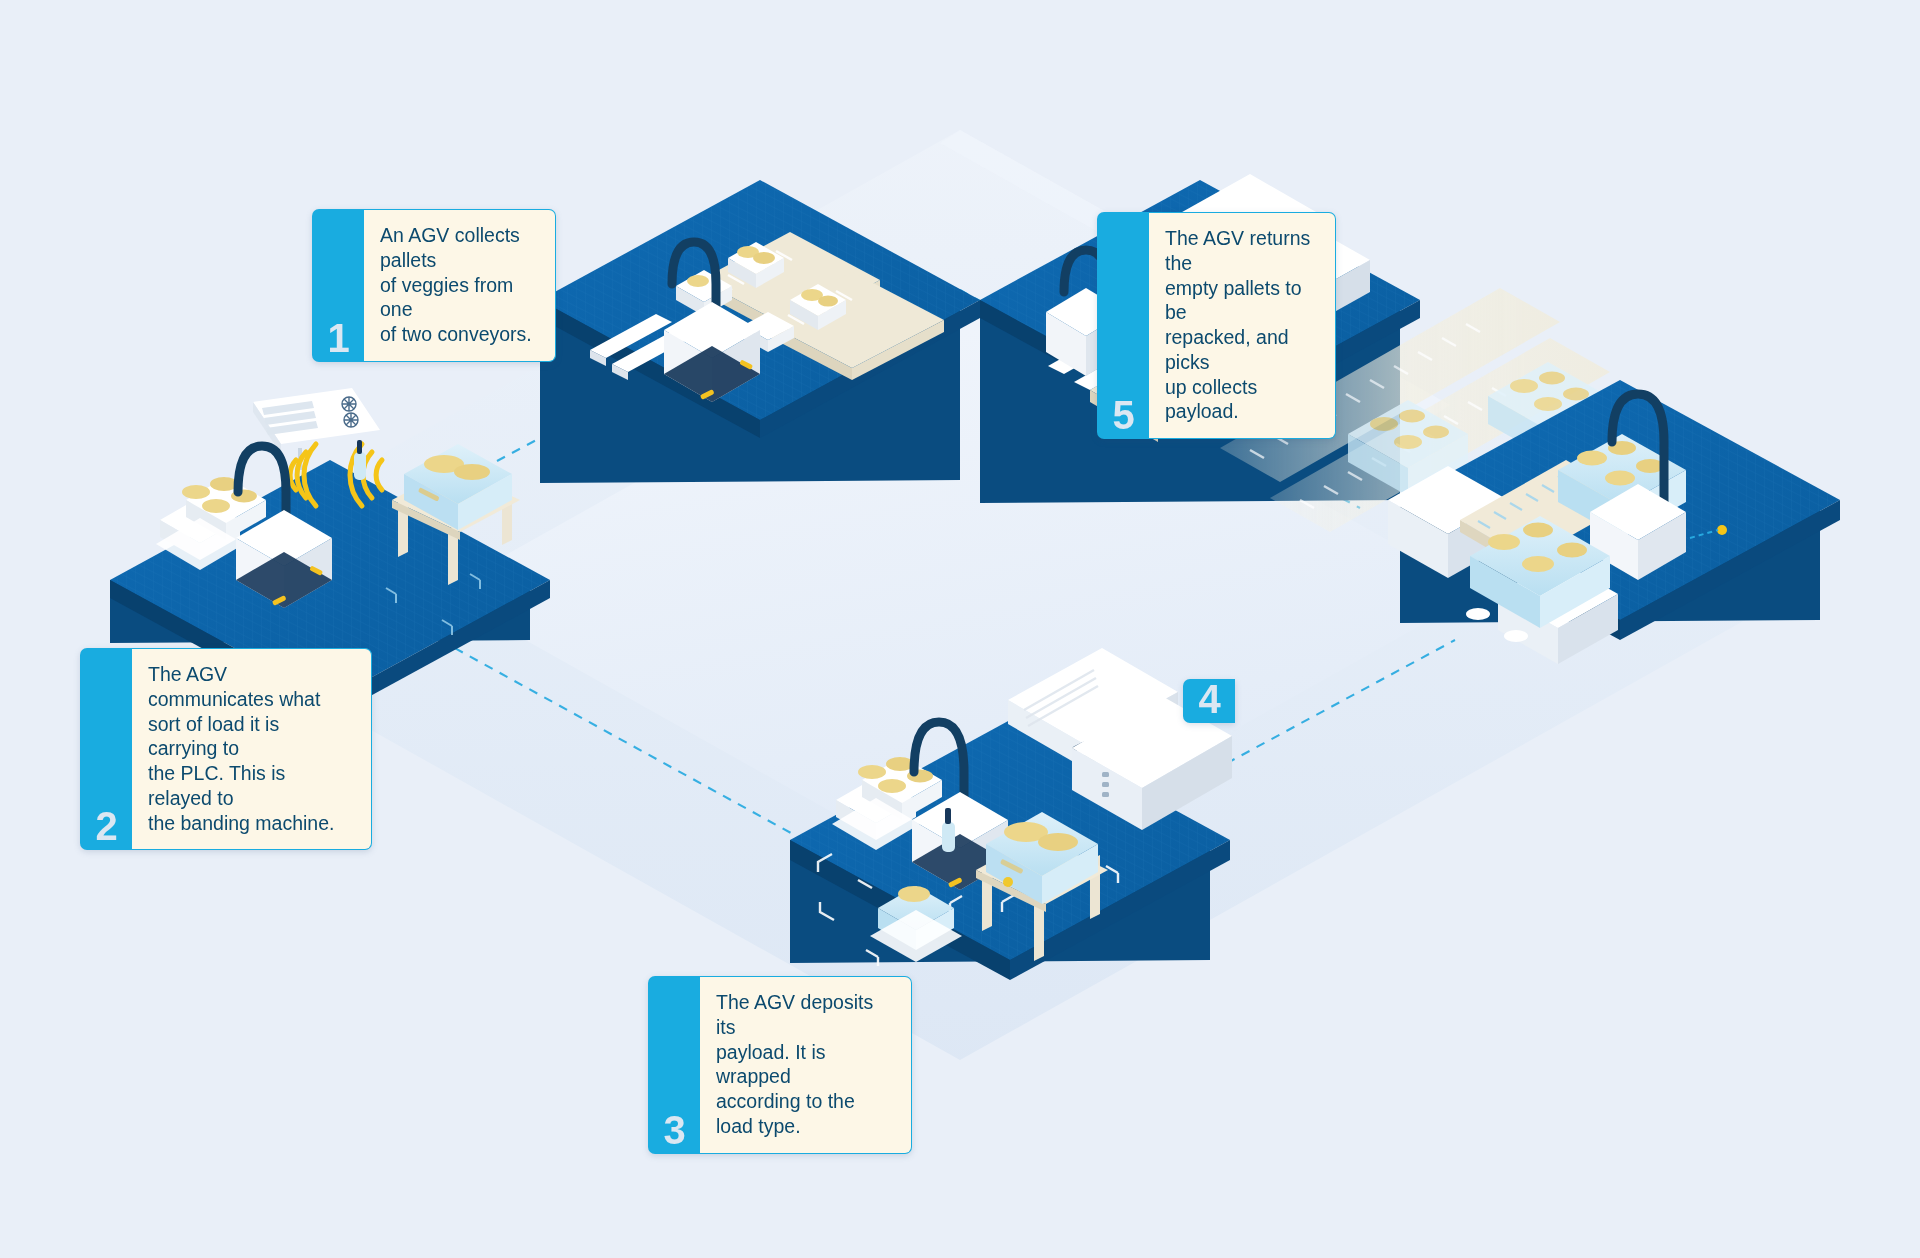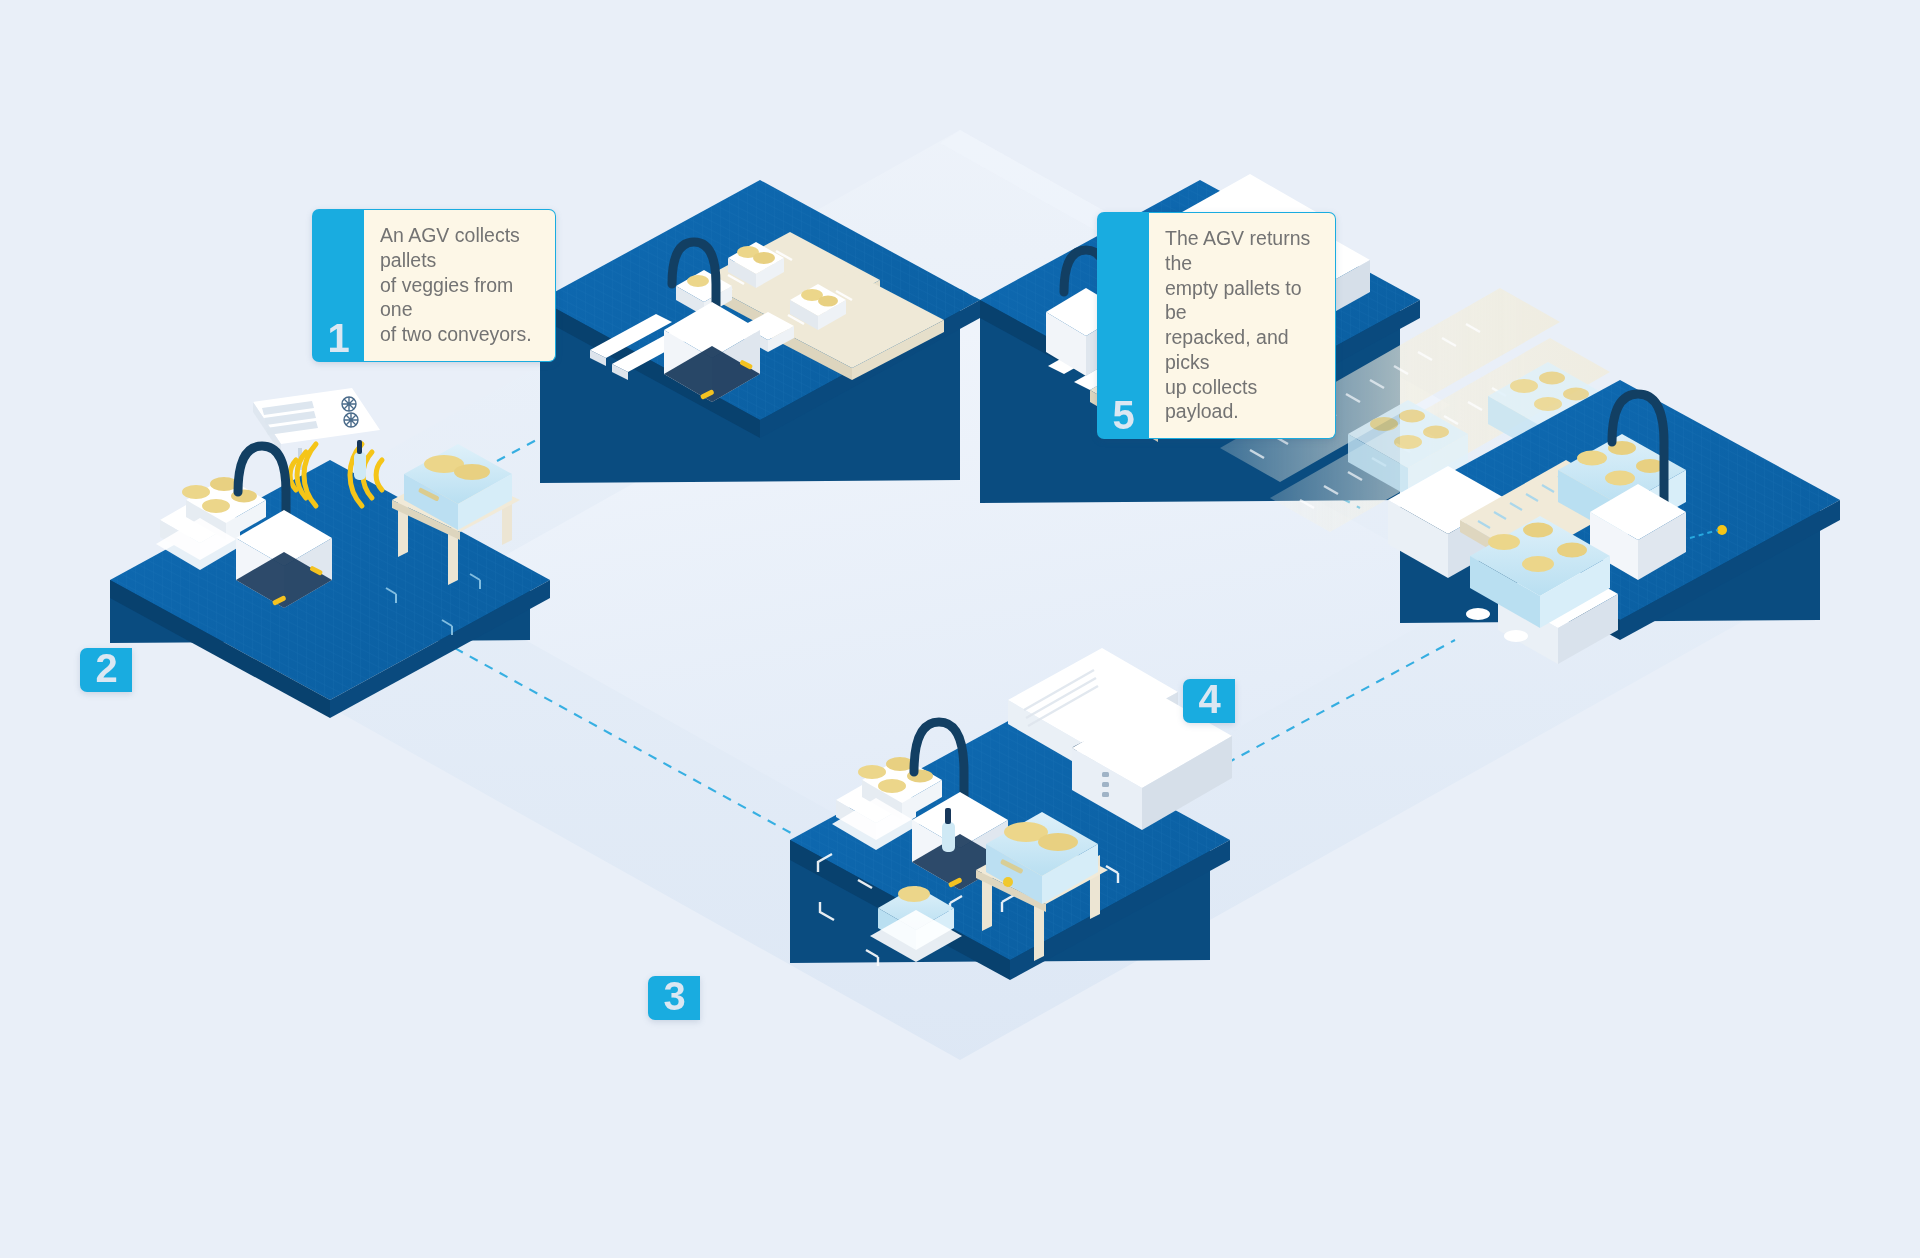--- a/index.html
+++ b/index.html
@@ -49,21 +49,21 @@
     flex:1 1 auto;
     background:#fdf7e7;
     border:1.6px solid #19ace0;
     border-left:none;
     border-radius:0 7px 7px 0;
     padding:13px 18px 14px 16px;
     display:flex;
     align-items:center;
   }
   .callout .body p{
-    color:#737373;
+    color:#0c4a6e;
     font-size:19.5px;
     line-height:1.27;
     font-weight:400;
     white-space:pre-line;
   }
 
   
   #callout-1{ left:312px; top:209px; width:244px; }
   #callout-2{ left:80px;  top:648px; width:292px; }
   #callout-3{ left:648px; top:976px; width:264px; }
@@ -581,25 +581,36 @@
       <p>An AGV collects pallets
 of veggies from one
 of two conveyors.</p>
     </div>
   </div>
 
   <div class="callout" id="callout-2">
     <div class="badge">
       <span>2</span>
     </div>
+    <div class="body">
+      <p>The AGV communicates what
+sort of load it is carrying to
+the PLC. This is relayed to
+the banding machine.</p>
+    </div>
   </div>
 
   <div class="callout" id="callout-3">
     <div class="badge">
       <span>3</span>
+    </div>
+    <div class="body">
+      <p>The AGV deposits its
+payload. It is wrapped
+according to the load type.</p>
     </div>
   </div>
 
   <div class="callout" id="callout-4">
     <div class="badge">
       <span>4</span>
     </div>
   </div>
 
   <div class="callout" id="callout-5">

